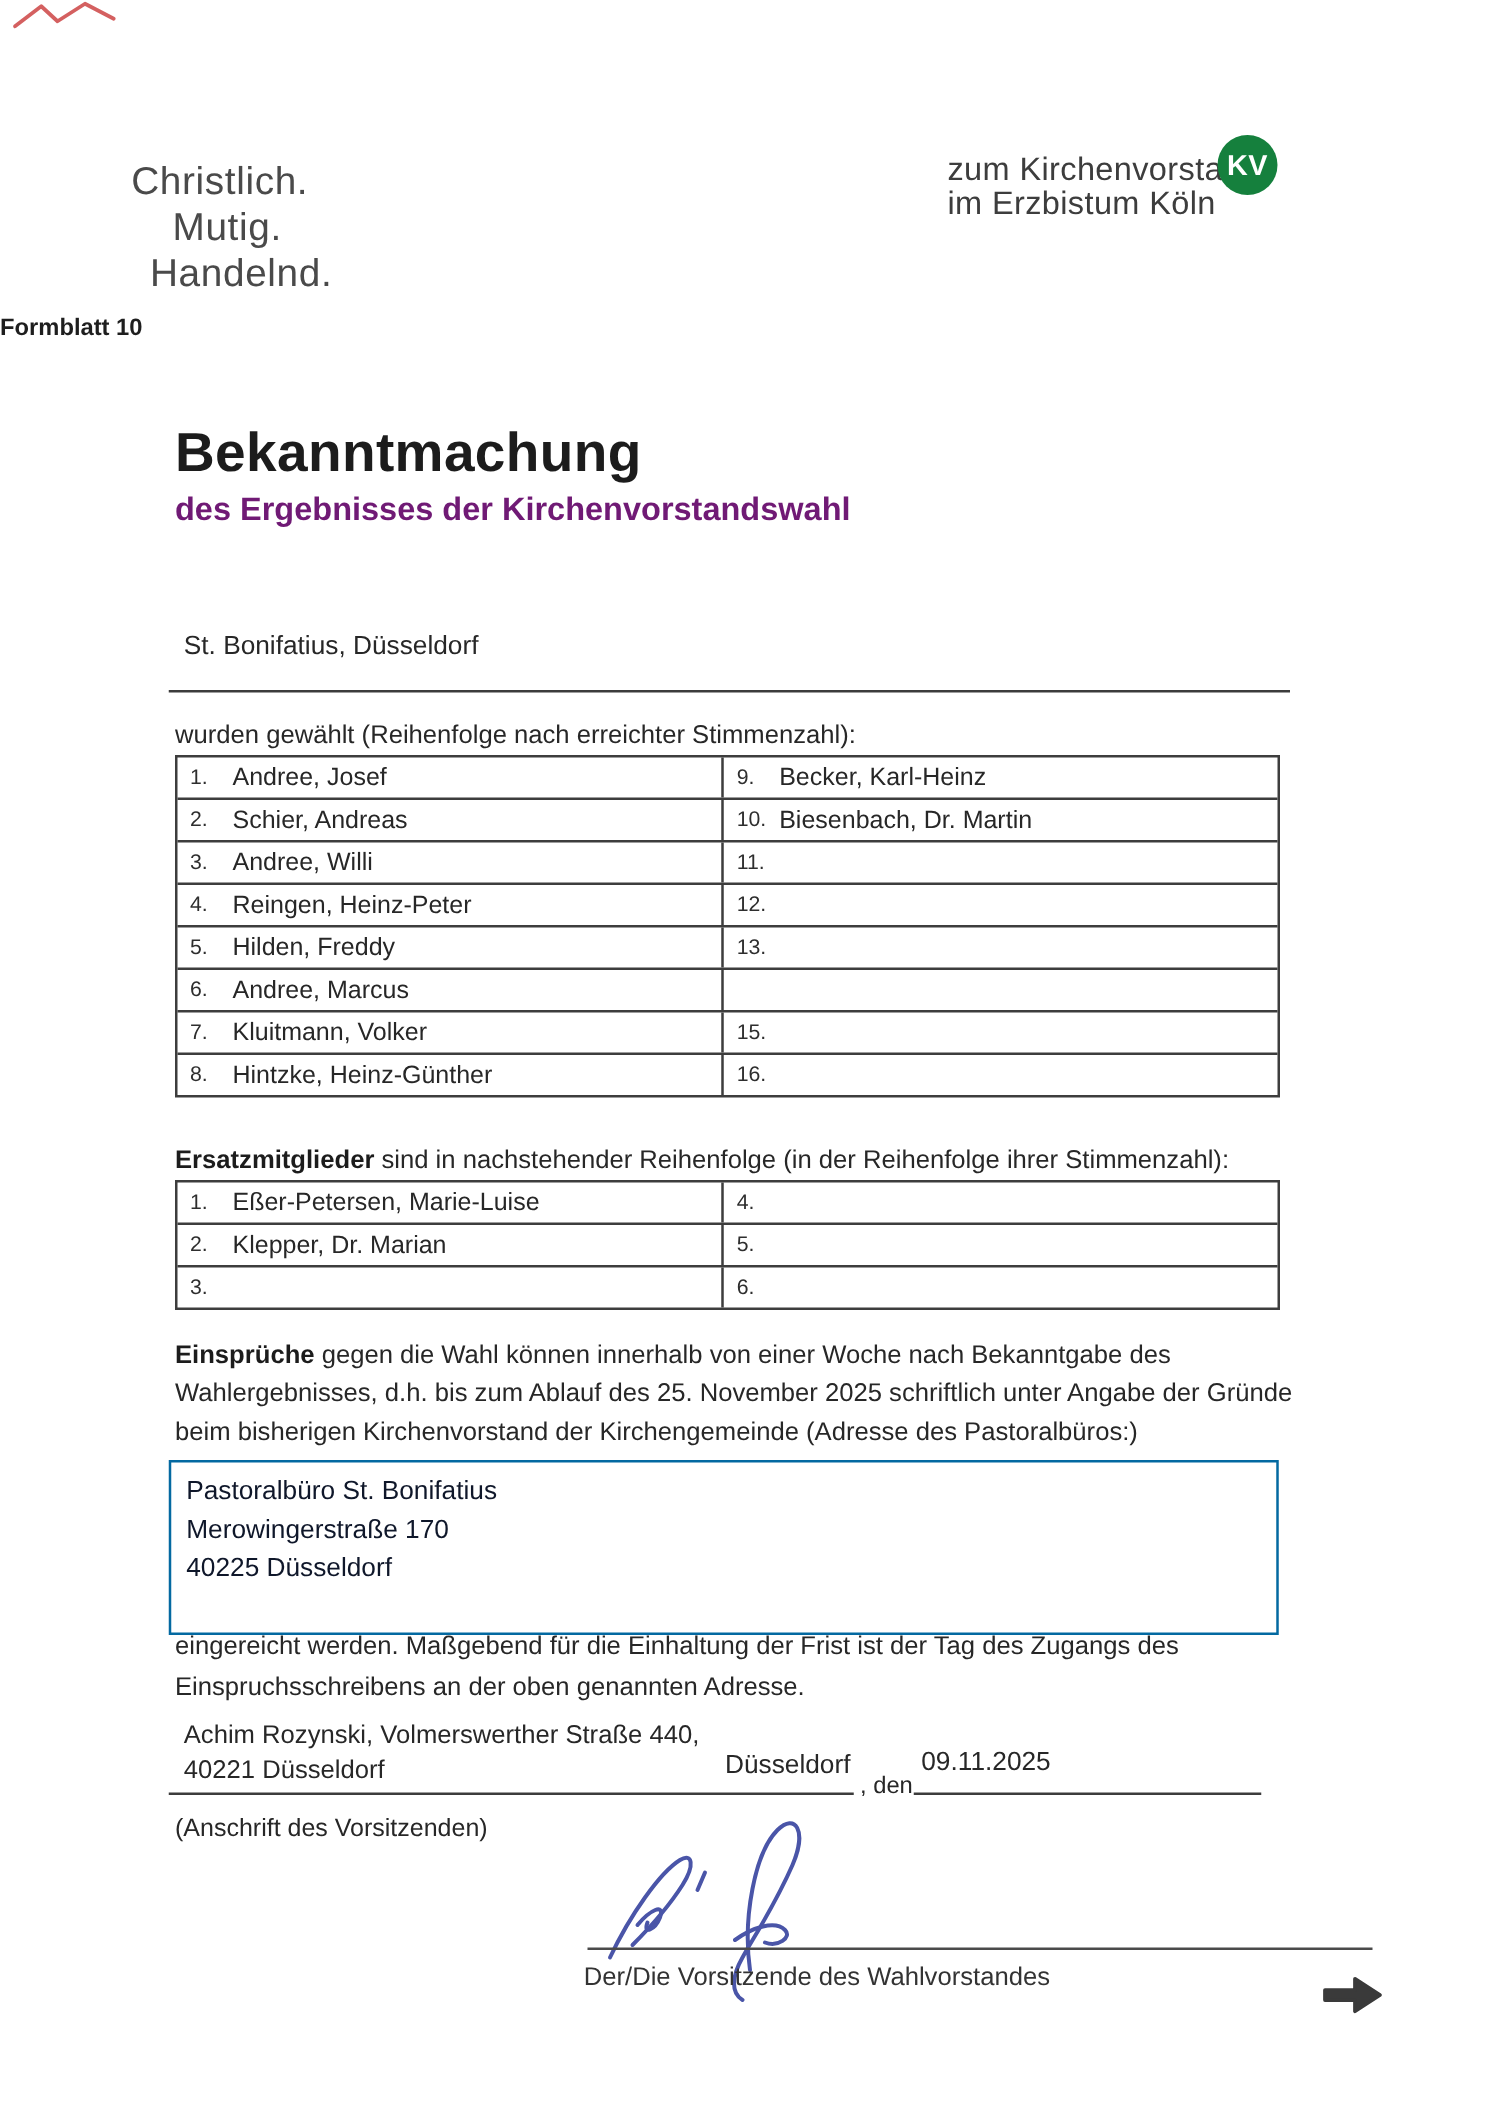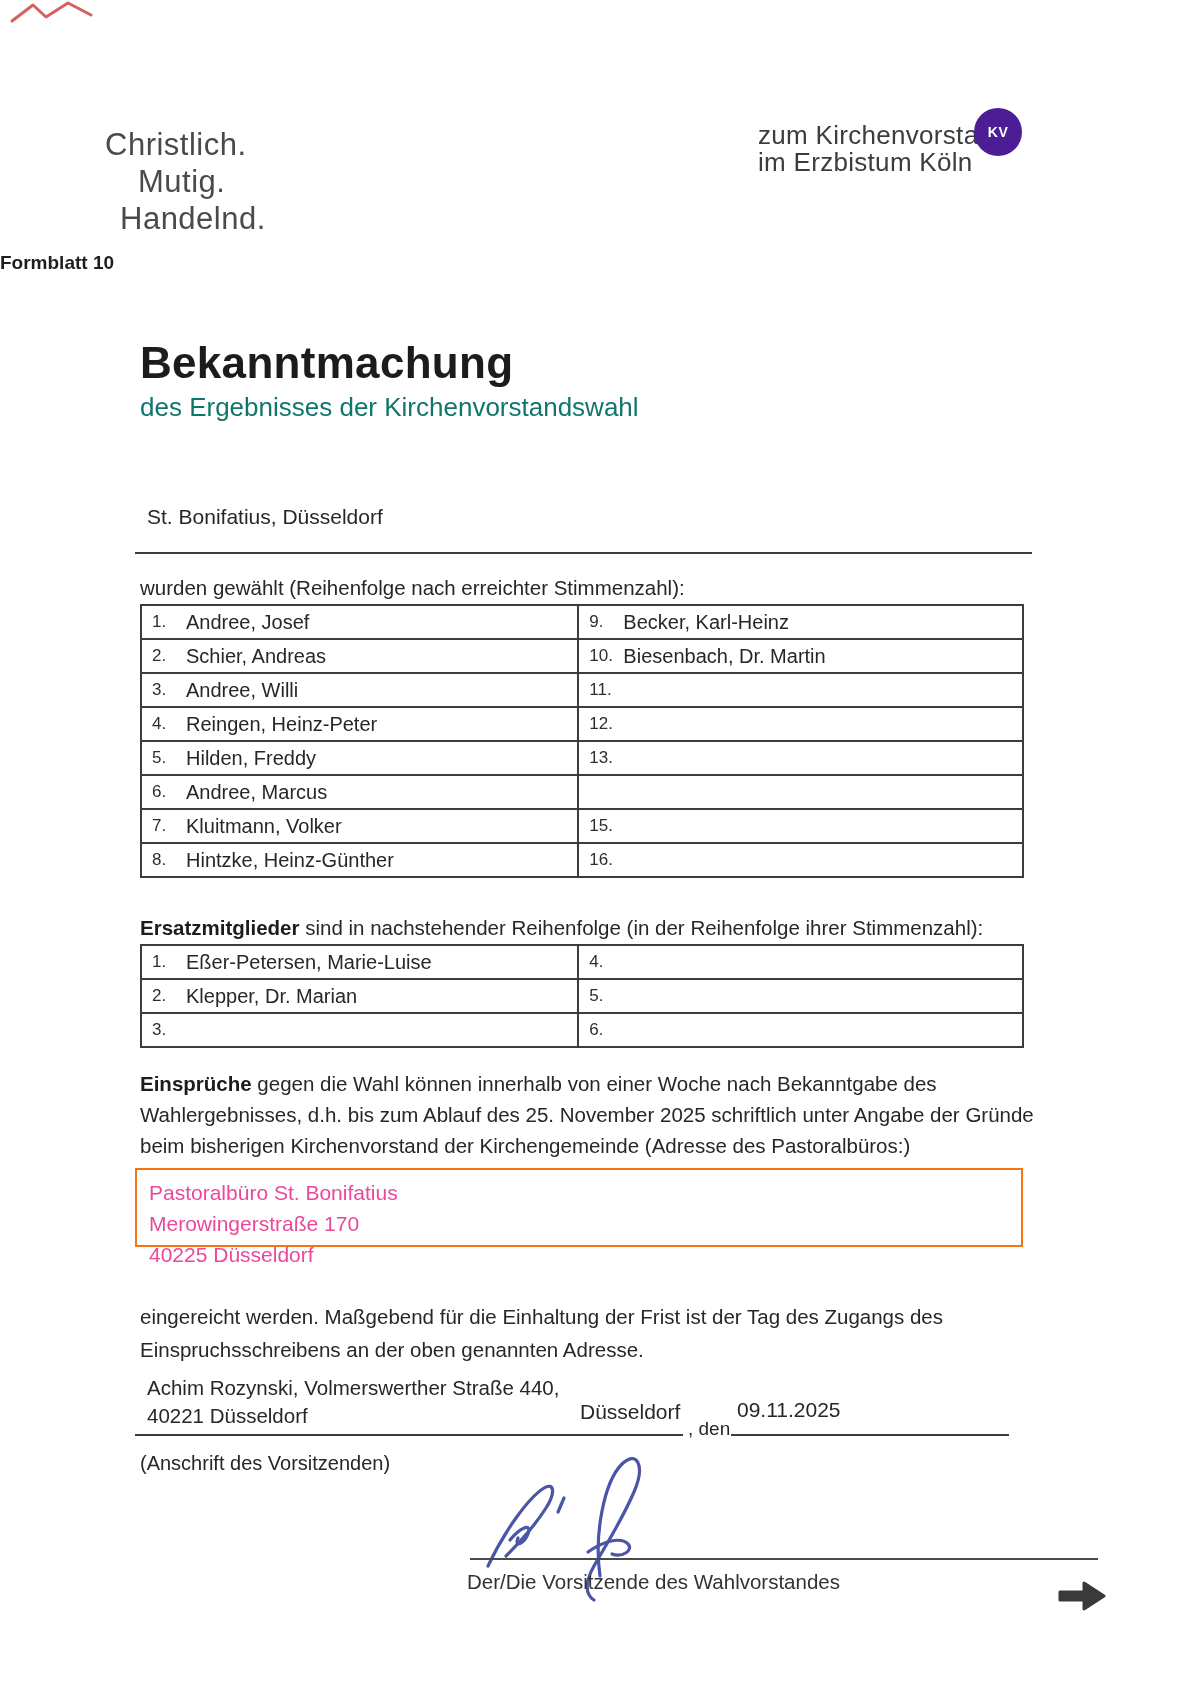--- a/index.html
+++ b/index.html
@@ -21,28 +21,28 @@
   .logo .l1{margin-left:5px;}
   .logo .l2{margin-left:38px;}
   .logo .l3{margin-left:20px;}
 
   
   .masthead{left:758px;top:122px;color:#3d3d3d;}
   .masthead .wahl{font-size:41px;letter-spacing:0.5px;line-height:44px;}
   .masthead .sub{font-size:26px;line-height:27px;letter-spacing:0.3px;}
   .kv-badge{
     left:974px;top:108px;width:48px;height:48px;border-radius:50%;
-    background:#4c1d95;color:#ffffff;font-weight:bold;font-size:14px;
+    background:#15803d;color:#ffffff;font-weight:bold;font-size:23px;
     display:flex;align-items:center;justify-content:center;letter-spacing:0.5px;
   }
   .formblatt{left:0;top:252px;width:1032px;text-align:left;font-weight:bold;font-size:19px;color:#1e1e1e;}
 
   
   .doc-title{left:140px;top:338px;font-weight:bold;font-size:44px;color:#1c1c1c;letter-spacing:0.3px;}
-  .doc-subtitle{left:140px;top:392px;font-weight:normal;font-size:26px;color:#0f766e;text-align:right;}
+  .doc-subtitle{left:140px;top:392px;font-weight:bold;font-size:26px;color:#701a75;text-align:right;}
 
   .intro{left:140px;top:458px;font-size:20.5px;color:#272727;}
   .parish-line{left:135px;top:500px;width:897px;height:52px;border-bottom:2px solid #3c3c3c;}
   .parish-text{left:147px;top:505px;font-size:21px;color:#272727;}
 
   .elected-heading{left:140px;top:576px;font-size:20.5px;color:#272727;}
 
   
   .etable{left:140px;width:884px;border:2px solid #3d3d3d;box-sizing:border-box;}
   .etable.t1{top:604px;}
@@ -54,22 +54,22 @@
   .tcell.rgt{flex:1;}
   .num{font-size:17px;color:#2e2e2e;min-width:34px;}
   .nm{font-size:20px;color:#272727;}
 
   .subst-heading{left:140px;top:916px;font-size:20.5px;color:#272727;}
   .bold-lead{font-weight:bold;color:#1c1c1c;text-align:center;}
 
   .objection{left:140px;top:1068px;width:897px;font-size:20.5px;line-height:31px;color:#272727;}
 
   .office-box{
-    left:135px;top:1168px;width:888px;height:79px;box-sizing:border-box;
-    border:2px solid #f97316;padding:7px 12px;font-size:21px;line-height:31px;color:#ec4899;
+    left:135px;top:1168px;width:888px;height:140px;box-sizing:border-box;
+    border:2px solid #0369a1;padding:7px 12px;font-size:21px;line-height:31px;color:#0f172a;
   }
 
   .submission{left:140px;top:1300px;width:893px;font-size:20.5px;line-height:33px;color:#272727;}
 
   .chair-addr1{left:147px;top:1376px;font-size:20.5px;color:#272727;}
   .chair-addr2{left:147px;top:1404px;font-size:20.5px;color:#272727;}
   .place{left:580px;top:1400px;font-size:21px;color:#272727;}
   .date{left:737px;top:1398px;font-size:21px;color:#272727;}
   .line-left{left:135px;top:1400px;width:548px;height:34px;border-bottom:2px solid #3c3c3c;}
   .den{left:688px;top:1418px;font-size:19px;color:#272727;}

